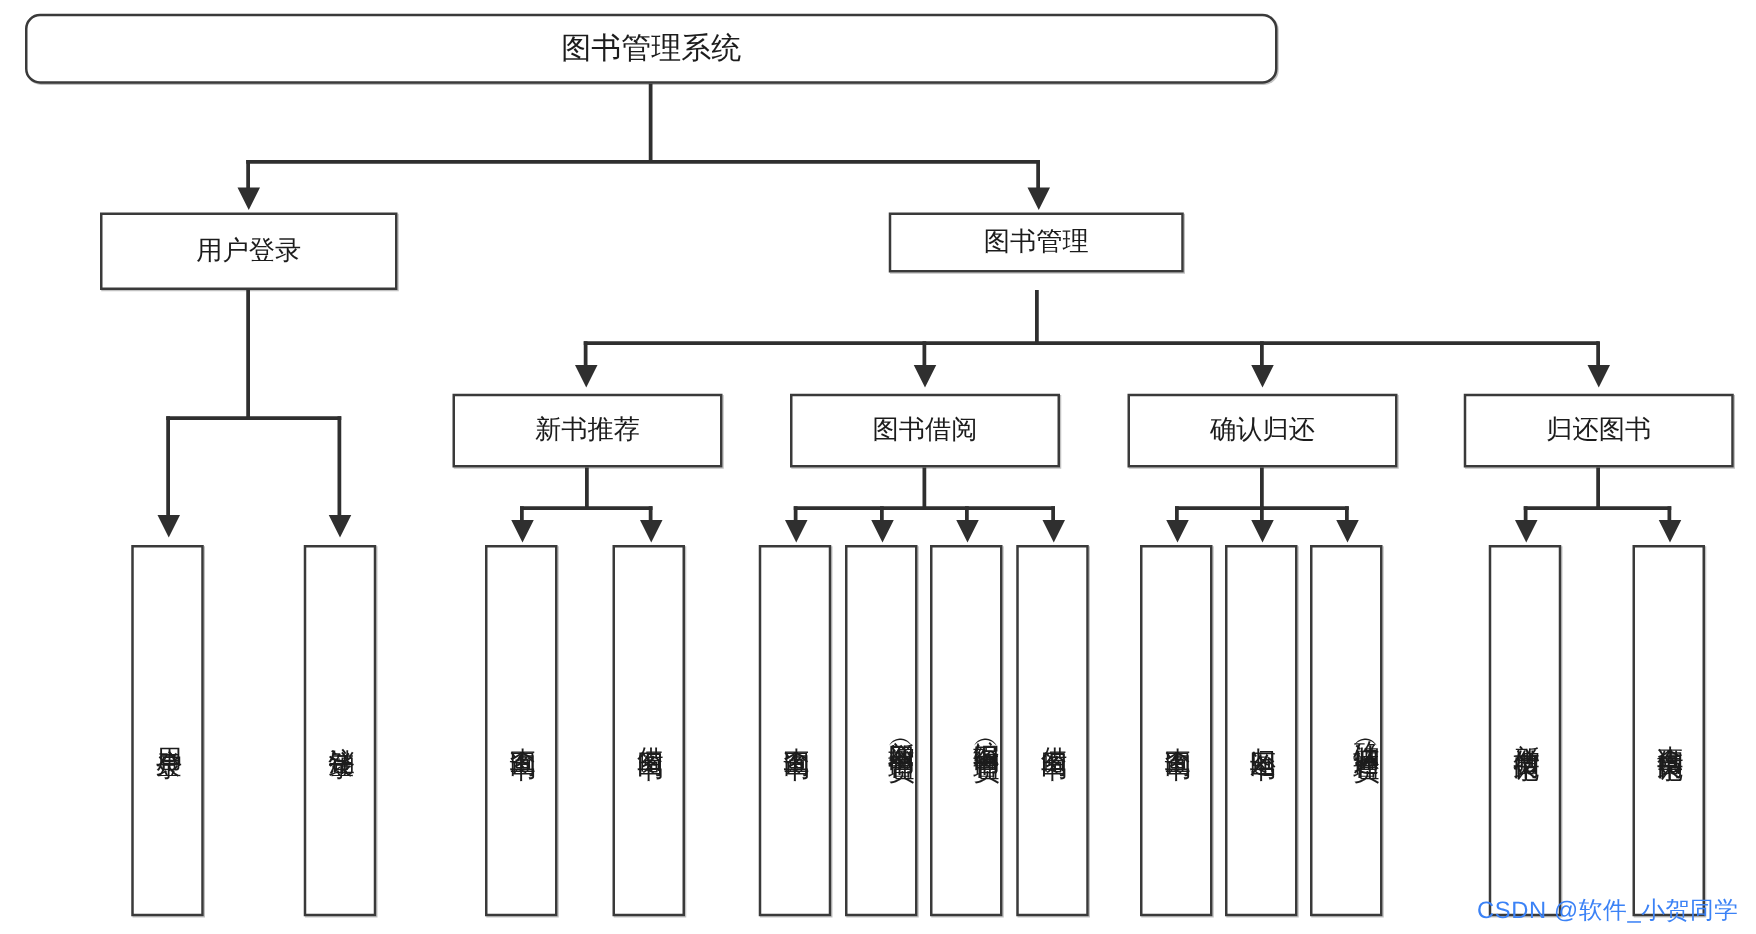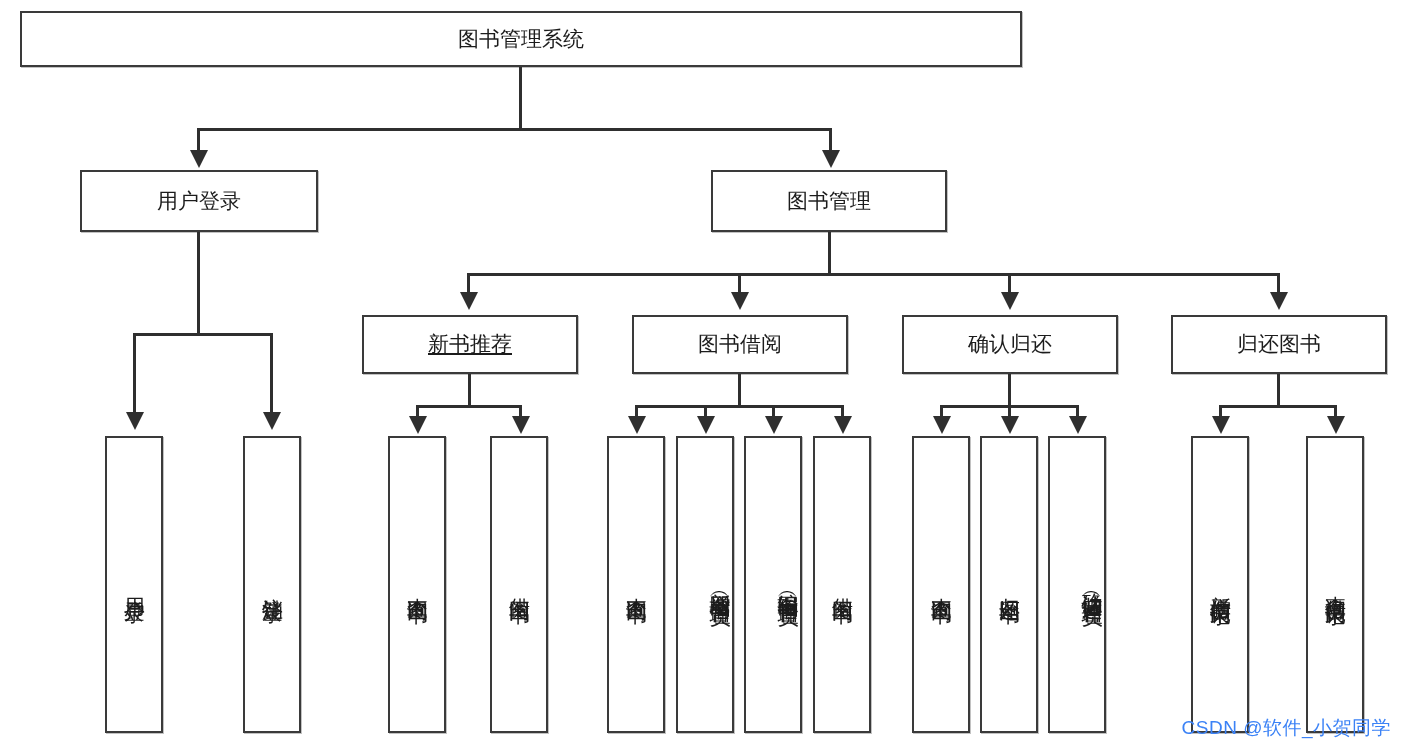--- a/index.html
+++ b/index.html
@@ -29,21 +29,22 @@
     justify-content: center;
     color: #1c1c1c;
     line-height: 1.18;
     text-align: center;
     box-shadow: 1px 1px 0 0 rgba(120,120,120,0.45);
   }
   .node.h {
     font-size: 21px;
   }
   .node.root {
-    font-size: 21px;
+    font-size: 24px;
+    border-radius: 12px;
   }
   
   .node.v {
     writing-mode: vertical-rl;
     text-orientation: upright;
     font-size: 21px;
     letter-spacing: 2px;
     padding: 6px 0;
     align-items: flex-start;
     justify-content: center;
@@ -93,21 +94,21 @@
   <div class="conn hline" style="left:197px; top:128px; width:635px; height:3px;"></div>
 
   <div class="conn vline" style="left:197px; top:128px; width:3px; height:26px;"></div>
   <div class="arrow" style="left:190px; top:150px;"></div>
   <div class="conn vline" style="left:829px; top:128px; width:3px; height:26px;"></div>
   <div class="arrow" style="left:822px; top:150px;"></div>
 
   <div class="node h" style="left:80px; top:170px; width:238px; height:62px;">
     <span>用户登录</span>
   </div>
-  <div class="node h" style="left:711px; top:170px; width:236px; height:62px;">
+  <div class="node h" style="left:711px; top:170px; width:236px; height:48px;">
     <span>图书管理</span>
   </div>
 
   <div class="conn vline" style="left:197px; top:232px; width:3px; height:103px;"></div>
   <div class="conn hline" style="left:133px; top:333px; width:140px; height:3px;"></div>
   <div class="conn vline" style="left:133px; top:333px; width:3px; height:83px;"></div>
   <div class="arrow" style="left:126px; top:412px;"></div>
   <div class="conn vline" style="left:270px; top:333px; width:3px; height:83px;"></div>
   <div class="arrow" style="left:263px; top:412px;"></div>
 
@@ -116,21 +117,21 @@
 
   <div class="conn vline" style="left:467px; top:273px; width:3px; height:22px;"></div>
   <div class="arrow" style="left:460px; top:292px;"></div>
   <div class="conn vline" style="left:738px; top:273px; width:3px; height:22px;"></div>
   <div class="arrow" style="left:731px; top:292px;"></div>
   <div class="conn vline" style="left:1008px; top:273px; width:3px; height:22px;"></div>
   <div class="arrow" style="left:1001px; top:292px;"></div>
   <div class="conn vline" style="left:1277px; top:273px; width:3px; height:22px;"></div>
   <div class="arrow" style="left:1270px; top:292px;"></div>
 
-  <div class="node h" style="left:362px; top:315px; width:216px; height:59px;text-decoration:underline;">
+  <div class="node h" style="left:362px; top:315px; width:216px; height:59px;">
     <span>新书推荐</span>
   </div>
   <div class="node h" style="left:632px; top:315px; width:216px; height:59px;">
     <span>图书借阅</span>
   </div>
   <div class="node h" style="left:902px; top:315px; width:216px; height:59px;">
     <span>确认归还</span>
   </div>
   <div class="node h" style="left:1171px; top:315px; width:216px; height:59px;">
     <span>归还图书</span>

